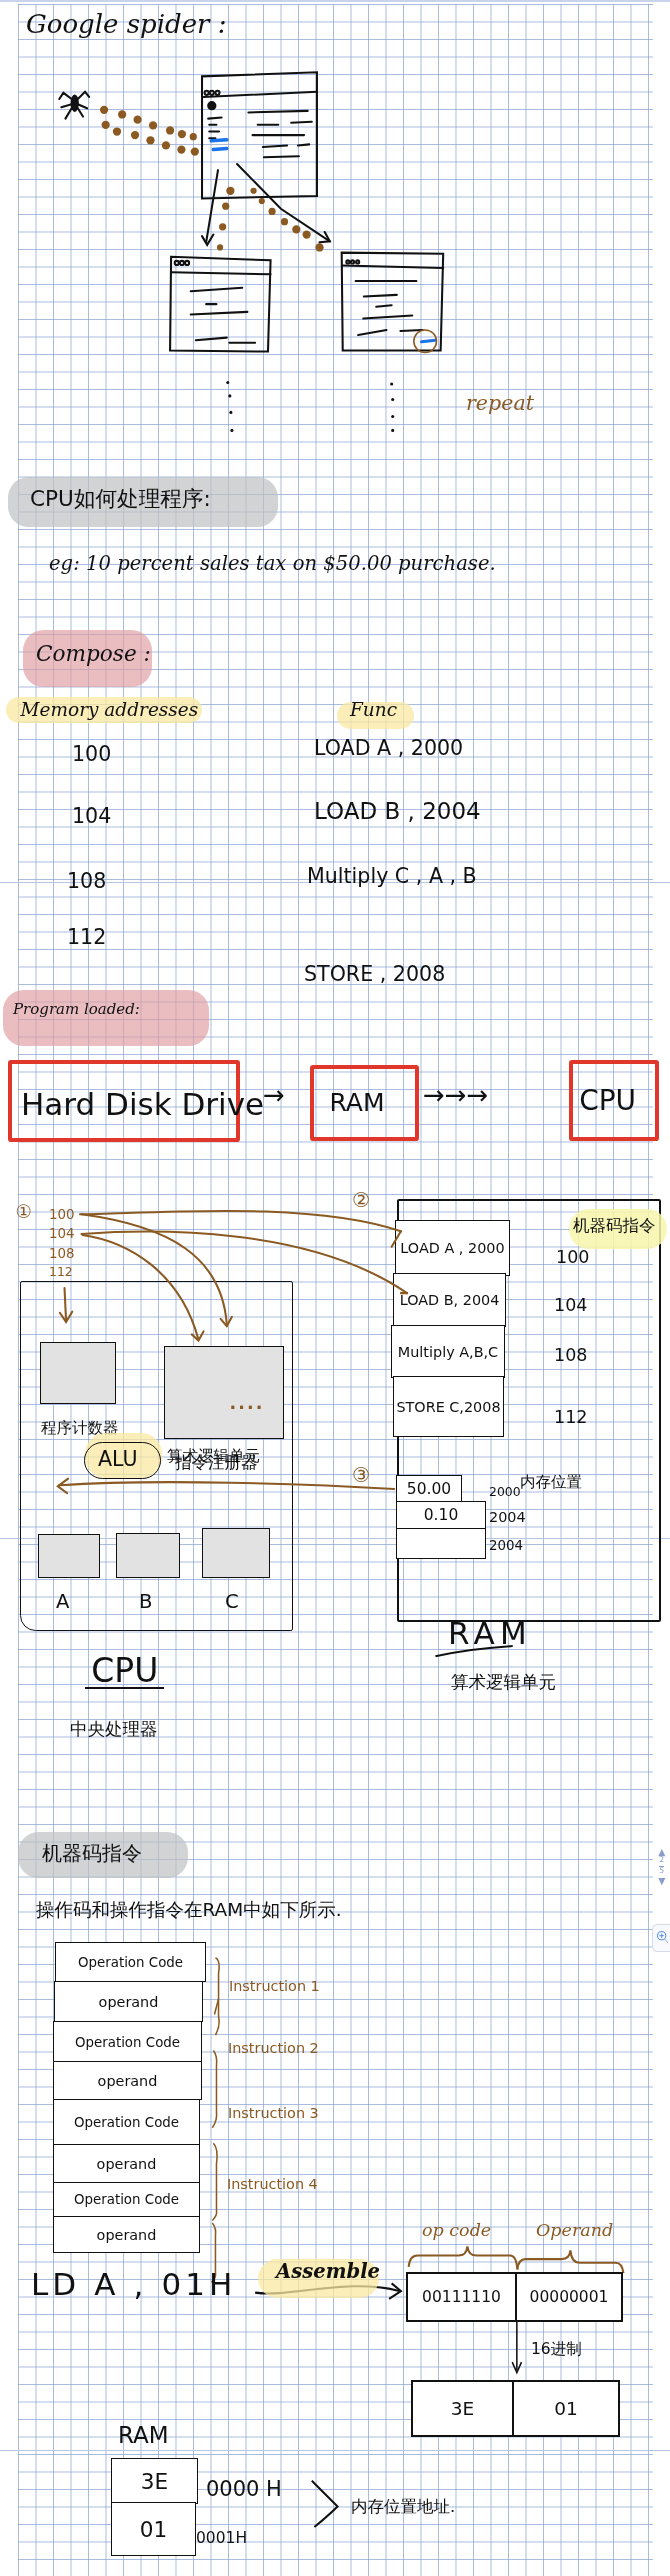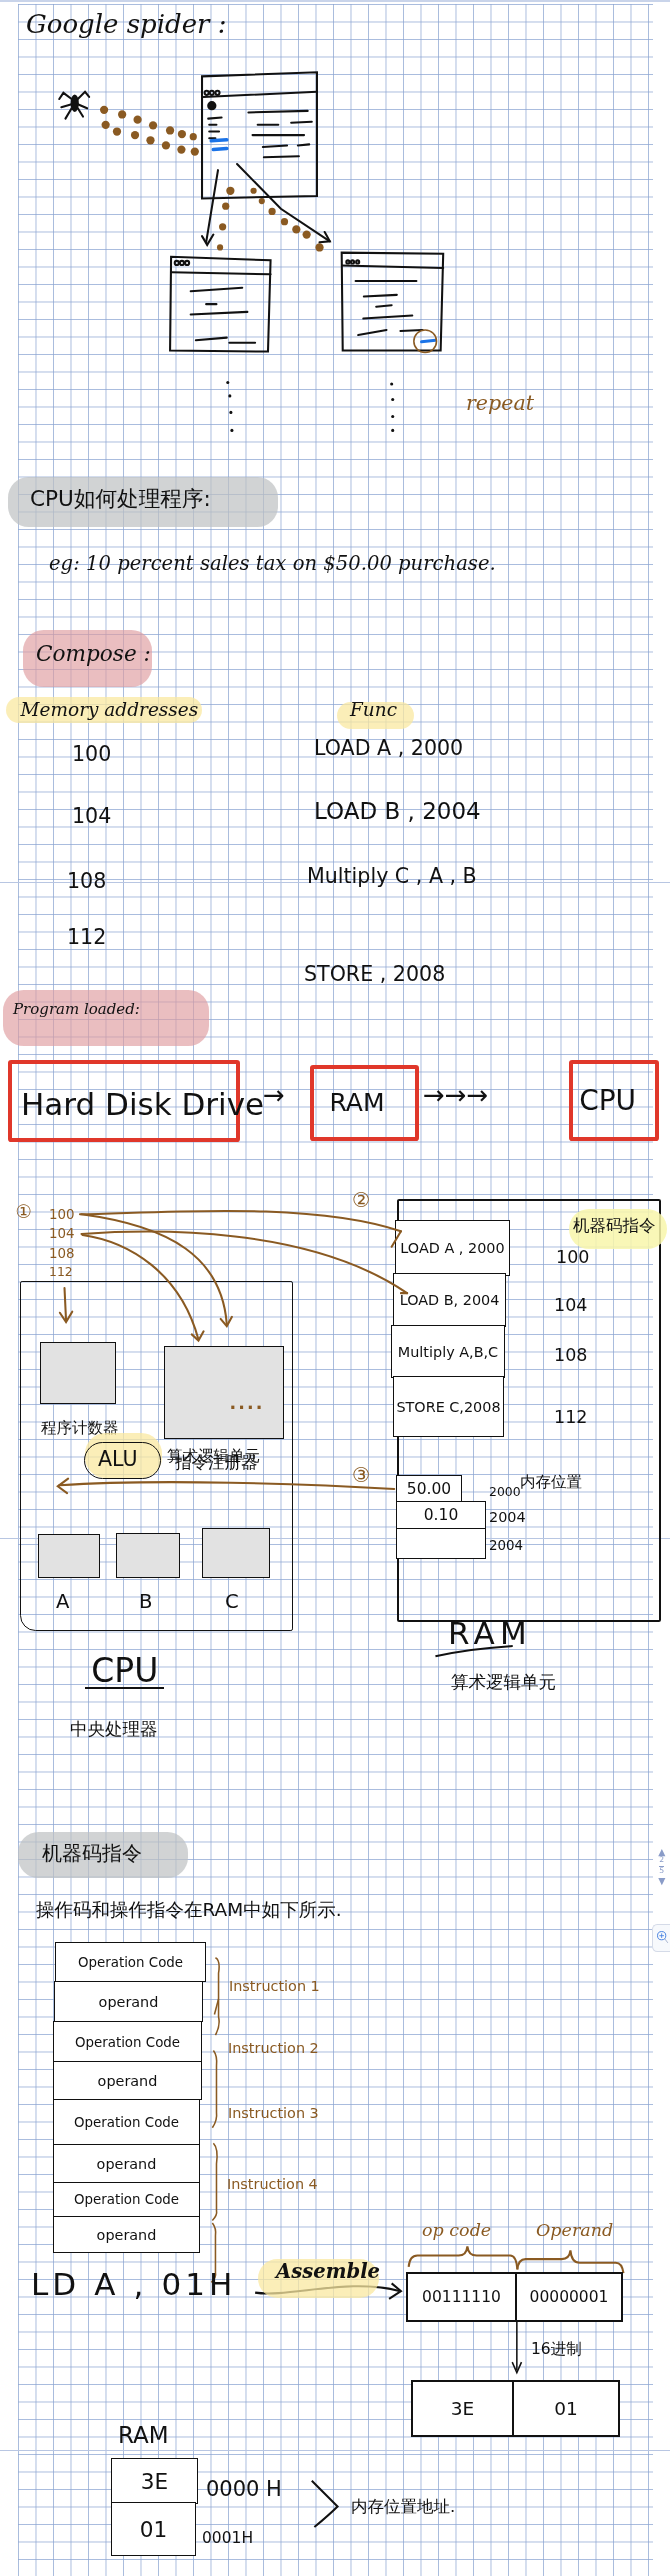--- a/index.html
+++ b/index.html
@@ -307,21 +307,21 @@
 
 <div class="hand" style="left:531px;top:2342px;font-size:15.5px">16进制</div>
 
 <div class="cell" style="left:411px;top:2380px;width:103px;height:57px;border-width:2.1px;font-size:18.5px">3E</div>
 <div class="cell" style="left:512px;top:2380px;width:108px;height:57px;border-width:2.1px;font-size:18.5px">01</div>
 
 <div class="hand" style="left:118px;top:2424px;font-size:23px">RAM</div>
 <div class="cell" style="left:111px;top:2458px;width:87px;height:46px;font-size:21.6px">3E</div>
 <div class="cell" style="left:111px;top:2502px;width:85px;height:54px;font-size:21.6px">01</div>
 <div class="hand" style="left:206px;top:2479px;font-size:21px">0000 H</div>
-<div class="hand" style="left:202px;top:2531px;font-size:15.5px">0001H</div>
+<div class="hand" style="left:196px;top:2531px;font-size:15.5px">0001H</div>
 <div class="hand" style="left:351px;top:2499px;font-size:16.5px">内存位置地址.</div>
 
 <div class="pager">
   <span class="tri">▲</span>
   <span class="num">2</span>
   <span class="bar"></span>
   <span class="num">5</span>
   <span class="tri">▼</span>
 </div>
 <div class="zoom-btn">

